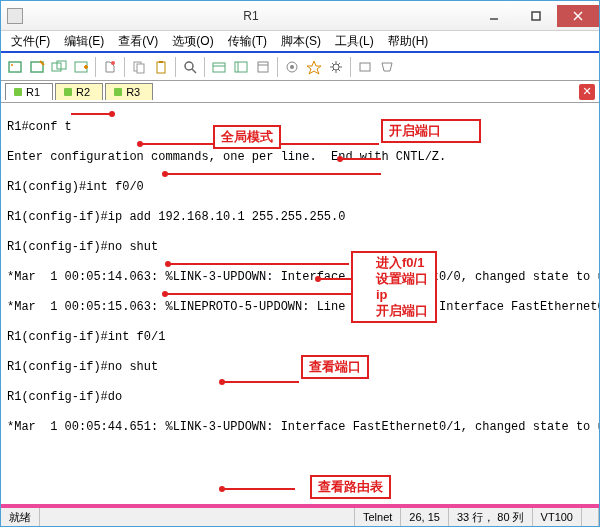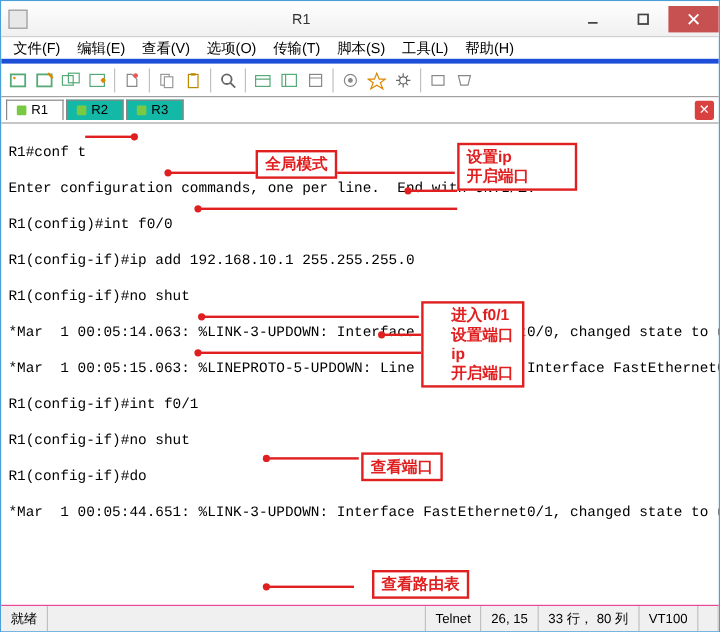--- a/index.html
+++ b/index.html
@@ -4,33 +4,33 @@
 <style>
 * { margin: 0; padding: 0; box-sizing: border-box; }
 body { font-family: "Microsoft YaHei", Arial, sans-serif; font-size: 12px; background: #fff; width: 600px; height: 527px; overflow: hidden; border: 1px solid #4ca0d8; position: relative; }
 .titlebar { height: 30px; background: linear-gradient(#fff, #f0f0f0); display: flex; align-items: center; border-bottom: 1px solid #d0d0d0; }
 .titlebar .icon { width: 16px; height: 16px; margin: 0 6px; background: #e8e8e8; border: 1px solid #999; display: inline-block; }
 .titlebar .title { flex: 1; text-align: center; color: #333; }
 .winbtns { display: flex; }
 .winbtn { width: 42px; height: 22px; display: flex; align-items: center; justify-content: center; font-size: 14px; }
 .winbtn.close { background: #c75050; color: #fff; }
 .winbtn svg { pointer-events: none; }
-.menubar { height: 22px; display: flex; align-items: center; padding: 0 4px; border-bottom: 4px solid #1d4ed8; gap: 2px; }
+.menubar { height: 22px; display: flex; align-items: center; padding: 0 4px; border-bottom: 2px solid #1d4ed8; gap: 2px; }
 .menubar span { padding: 2px 6px; cursor: default; }
 .toolbar { height: 28px; border-bottom: 1px solid #a0a0a0; display: flex; align-items: center; padding: 0 4px; gap: 2px; }
 .tbtn { width: 20px; height: 20px; display: flex; align-items: center; justify-content: center; border: 1px solid transparent; }
 .tbtn svg { display: block; }
 .tsep { width: 1px; height: 20px; background: #c0c0c0; margin: 0 2px; }
 .tabbar { height: 22px; border-bottom: 1px solid #a0a0a0; display: flex; align-items: center; padding: 0 4px; position: relative; }
-.tab { padding: 2px 12px 2px 8px; border: 1px solid #888; border-bottom: none; background: #14b8a6; margin-right: 2px; font-size: 11px; display: flex; align-items: center; gap: 4px; }
+.tab { padding: 2px 12px 2px 8px; border: 1px solid #888; border-bottom: none; background: #fef9c3; margin-right: 2px; font-size: 11px; display: flex; align-items: center; gap: 4px; }
 .tab.active { background: #fff; }
 .tabled { width: 8px; height: 8px; background: #7ac943; border-radius: 1px; display: inline-block; }
 .tabclose { margin-left: auto; width: 16px; height: 16px; background: #d94040; color: #fff; display: flex; align-items: center; justify-content: center; font-size: 11px; border-radius: 2px; }
 .terminal { font-family: "Courier New", monospace; font-size: 12px; line-height: 15px; padding: 2px 6px; white-space: pre; overflow: hidden; height: 400px; position: relative; color: #000; }
-.statusbar { position: absolute; bottom: 0; left: 0; right: 0; height: 22px; border-top: 1px solid #ec4899; display: flex; align-items: center; font-size: 11px; background: #f0f0f0; }
+.statusbar { position: absolute; bottom: 0; left: 0; right: 0; height: 22px; border-top: 4px solid #ec4899; display: flex; align-items: center; font-size: 11px; background: #f0f0f0; }
 .statusbar .cell { padding: 0 8px; border-right: 1px solid #c0c0c0; height: 100%; display: flex; align-items: center; }
 .statusbar .grow { flex: 1; }
 .callout { position: absolute; border: 2px solid #e02020; background: #fff; color: #e02020; font-weight: bold; font-size: 13px; padding: 2px 6px; z-index: 10; line-height: 16px; font-family: "Microsoft YaHei", sans-serif; white-space: normal; }
 .redline { position: absolute; background: #e02020; height: 2px; z-index: 5; }
 .reddot { position: absolute; width: 6px; height: 6px; background: #e02020; border-radius: 50%; z-index: 6; margin-top: -2px; }
 </style>
 </head>
 <body>
 
 <div class="titlebar">
@@ -205,21 +205,20 @@
 <div></div>
 
 <div></div>
 
 
 <div class="callout" style="left:212px; top:-2px;margin-top:24px;">全局模式</div>
 <div class="redline" style="left:70px; top:10px; width:40px;"></div>
 <div class="reddot" style="left:108px; top:10px;"></div>
 
 <div class="callout" style="left:380px; top:16px; width:100px;">
-  <div>设置ip</div>
   <div>开启端口</div>
 </div>
 <div class="redline" style="left:140px; top:40px; width:238px;"></div>
 <div class="reddot" style="left:136px; top:40px;"></div>
 <div class="redline" style="left:340px; top:55px; width:40px;"></div>
 <div class="reddot" style="left:336px; top:55px;"></div>
 <div class="redline" style="left:165px; top:70px; width:215px;"></div>
 <div class="reddot" style="left:161px; top:70px;"></div>
 
 <div class="callout" style="left:350px; top:148px; width:86px;padding-left:23px;">
@@ -227,21 +226,21 @@
   <div>设置端口ip</div>
   <div>开启端口</div>
 </div>
 <div class="redline" style="left:168px; top:160px; width:180px;"></div>
 <div class="reddot" style="left:164px; top:160px;"></div>
 <div class="redline" style="left:318px; top:175px; width:32px;"></div>
 <div class="reddot" style="left:314px; top:175px;"></div>
 <div class="redline" style="left:165px; top:190px; width:185px;"></div>
 <div class="reddot" style="left:161px; top:190px;"></div>
 
-<div class="callout" style="left:300px; top:274px;">查看端口</div>
+<div class="callout" style="left:300px; top:252px;">查看端口</div>
 <div class="redline" style="left:222px; top:278px; width:76px;"></div>
 <div class="reddot" style="left:218px; top:278px;"></div>
 
 <div class="callout" style="left:309px; top:372px;">查看路由表</div>
 <div class="redline" style="left:222px; top:385px; width:72px;"></div>
 <div class="reddot" style="left:218px; top:385px;"></div>
 </div>
 
 <div class="statusbar">
   <div class="cell">就绪</div>

